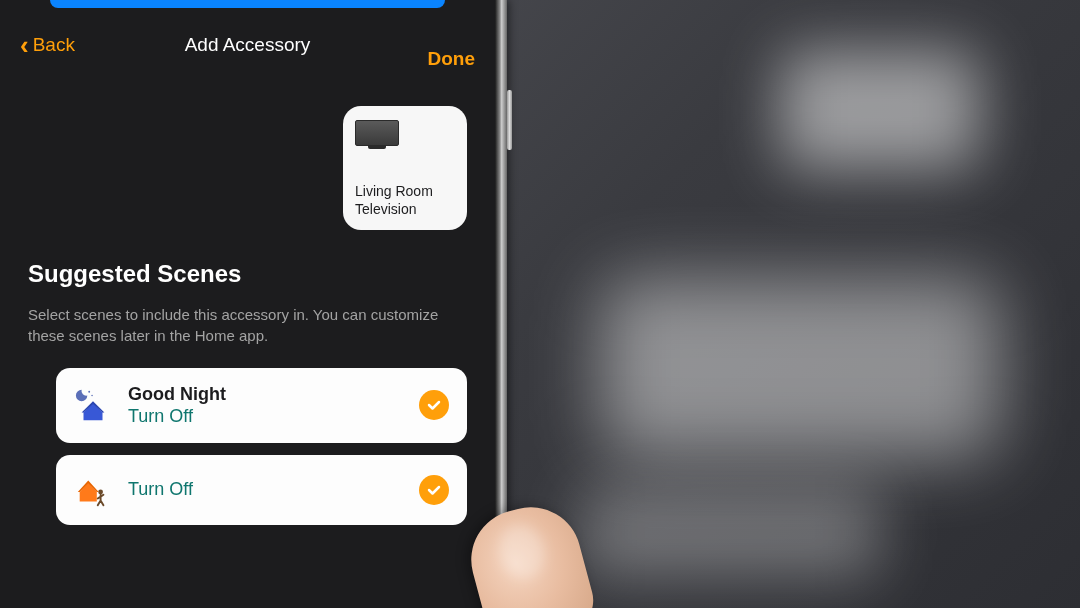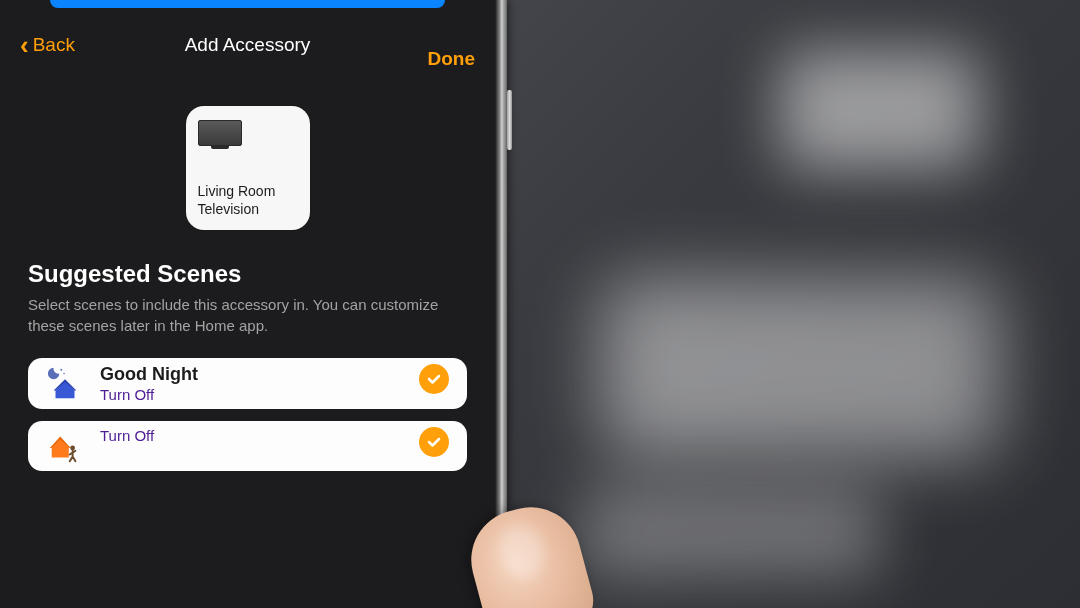--- a/index.html
+++ b/index.html
@@ -131,21 +131,21 @@
       font-weight: 600;
       margin-top: 28px;
     }
     
     .content {
       padding: 0 28px;
     }
     
     .accessory-tile-wrapper {
       display: flex;
-      justify-content: center;
+      justify-content: flex-end;
       margin-top: 22px;
       margin-bottom: 30px;
     }
     .accessory-tile {
       width: 124px;
       height: 124px;
       background: #f7f7f7;
       border-radius: 18px;
       padding: 12px;
       display: flex;
@@ -175,59 +175,60 @@
       color: #1c1c1e;
       font-size: 14px;
       font-weight: 500;
       line-height: 1.25;
     }
     
     .section-title {
       color: #fff;
       font-size: 24px;
       font-weight: 700;
-      margin-bottom: 6px;
+      margin-bottom: 16px;
     }
     .section-desc {
       color: #a3a3a3;
       font-size: 15px;
       line-height: 1.4;
       margin-bottom: 22px;
     }
     
     .scene-card {
       background: #fdfdfd;
       border-radius: 14px;
-      padding: 6px 18px;
-      display: flex;
-      align-items: flex-start;
+      padding: 16px 18px;
+      display: flex;
+      align-items: center;
       gap: 16px;
       margin-bottom: 12px;
+      margin-left: 28px;
     }
     .scene-icon {
       width: 38px;
       height: 38px;
       display: flex;
       align-items: center;
       justify-content: center;
       position: relative;
       flex-shrink: 0;
     }
     .scene-text {
       flex: 1;
     }
     .scene-name {
       color: #1c1c1e;
       font-size: 18px;
       font-weight: 700;
       line-height: 1.2;
     }
     .scene-action {
-      color: #4c1d95;
-      font-size: 15px;
+      color: #0f766e;
+      font-size: 18px;
       font-weight: 400;
     }
     .checkmark {
       width: 30px;
       height: 30px;
       background: #ff9f0a;
       border-radius: 50%;
       display: flex;
       align-items: center;
       justify-content: center;

